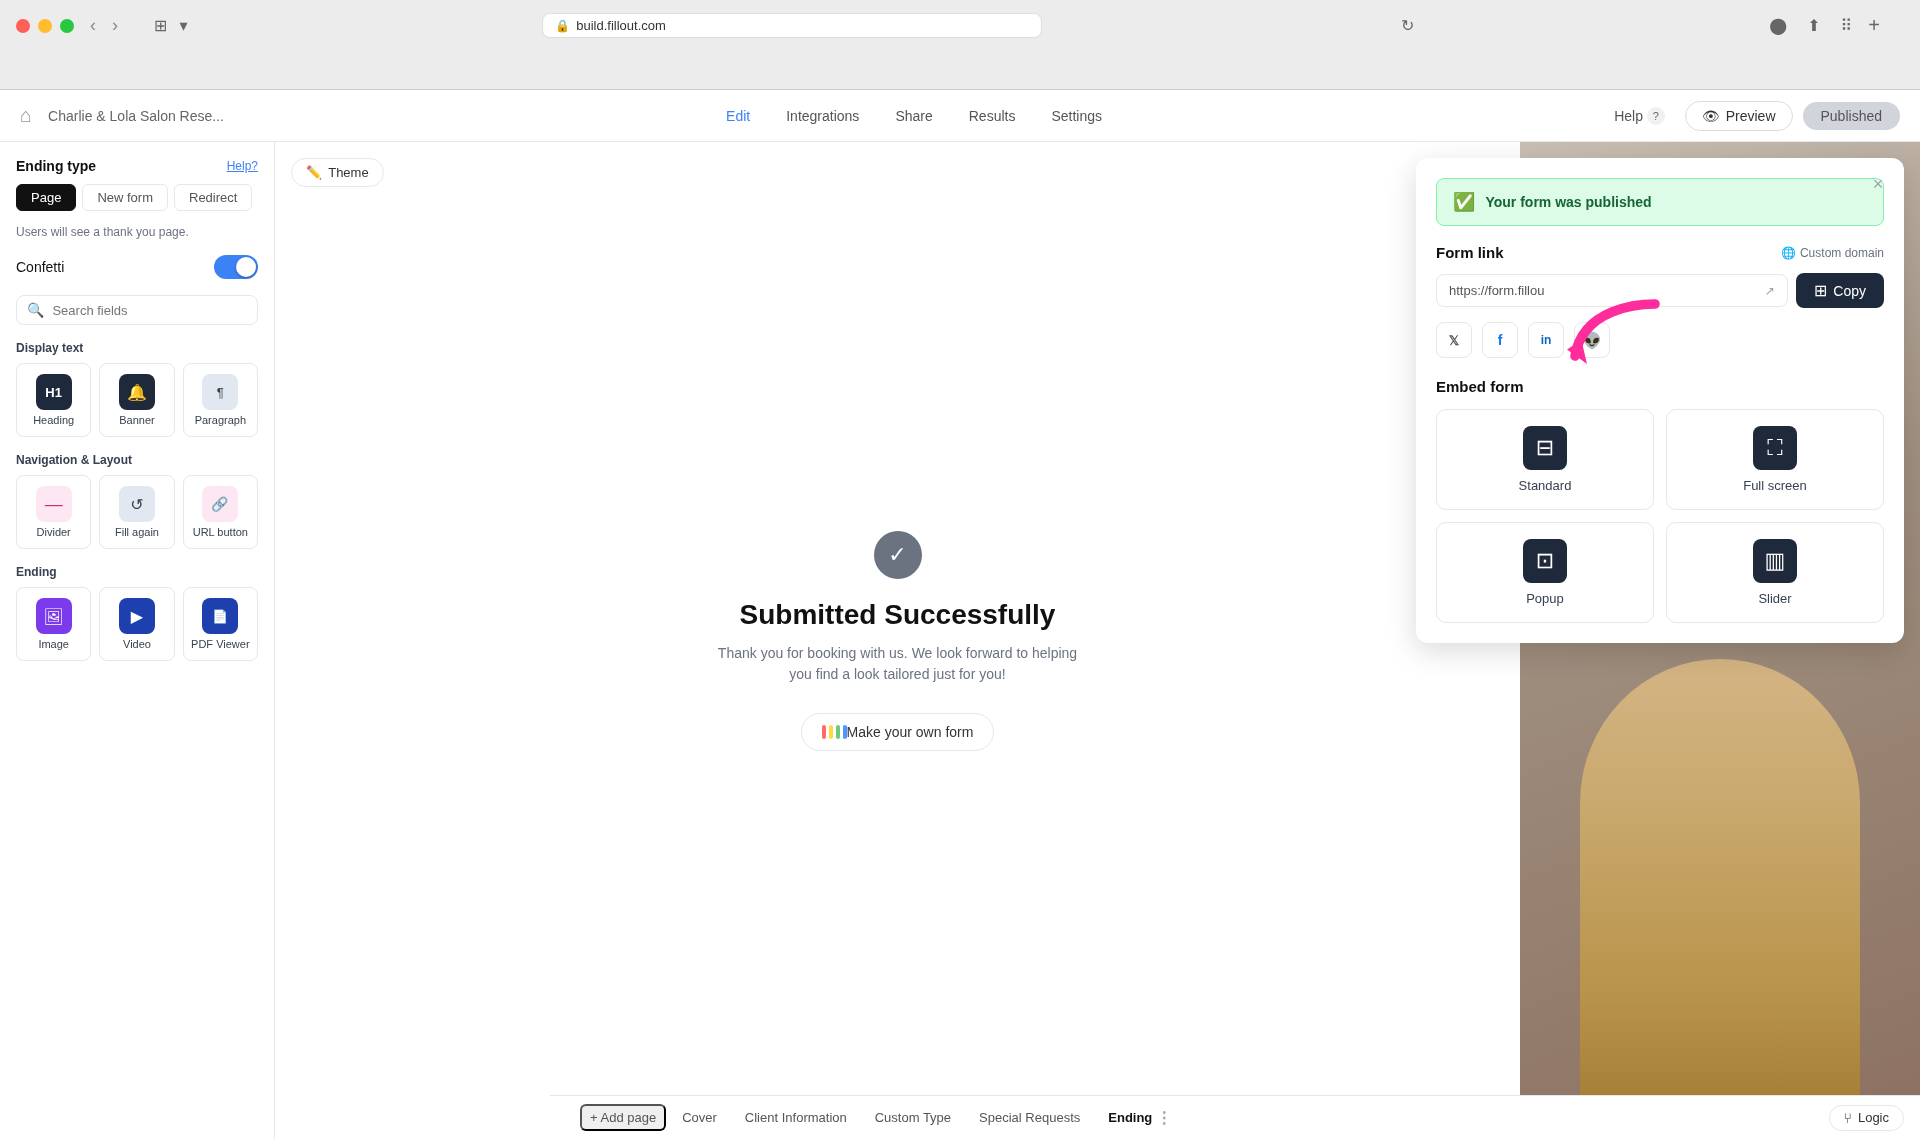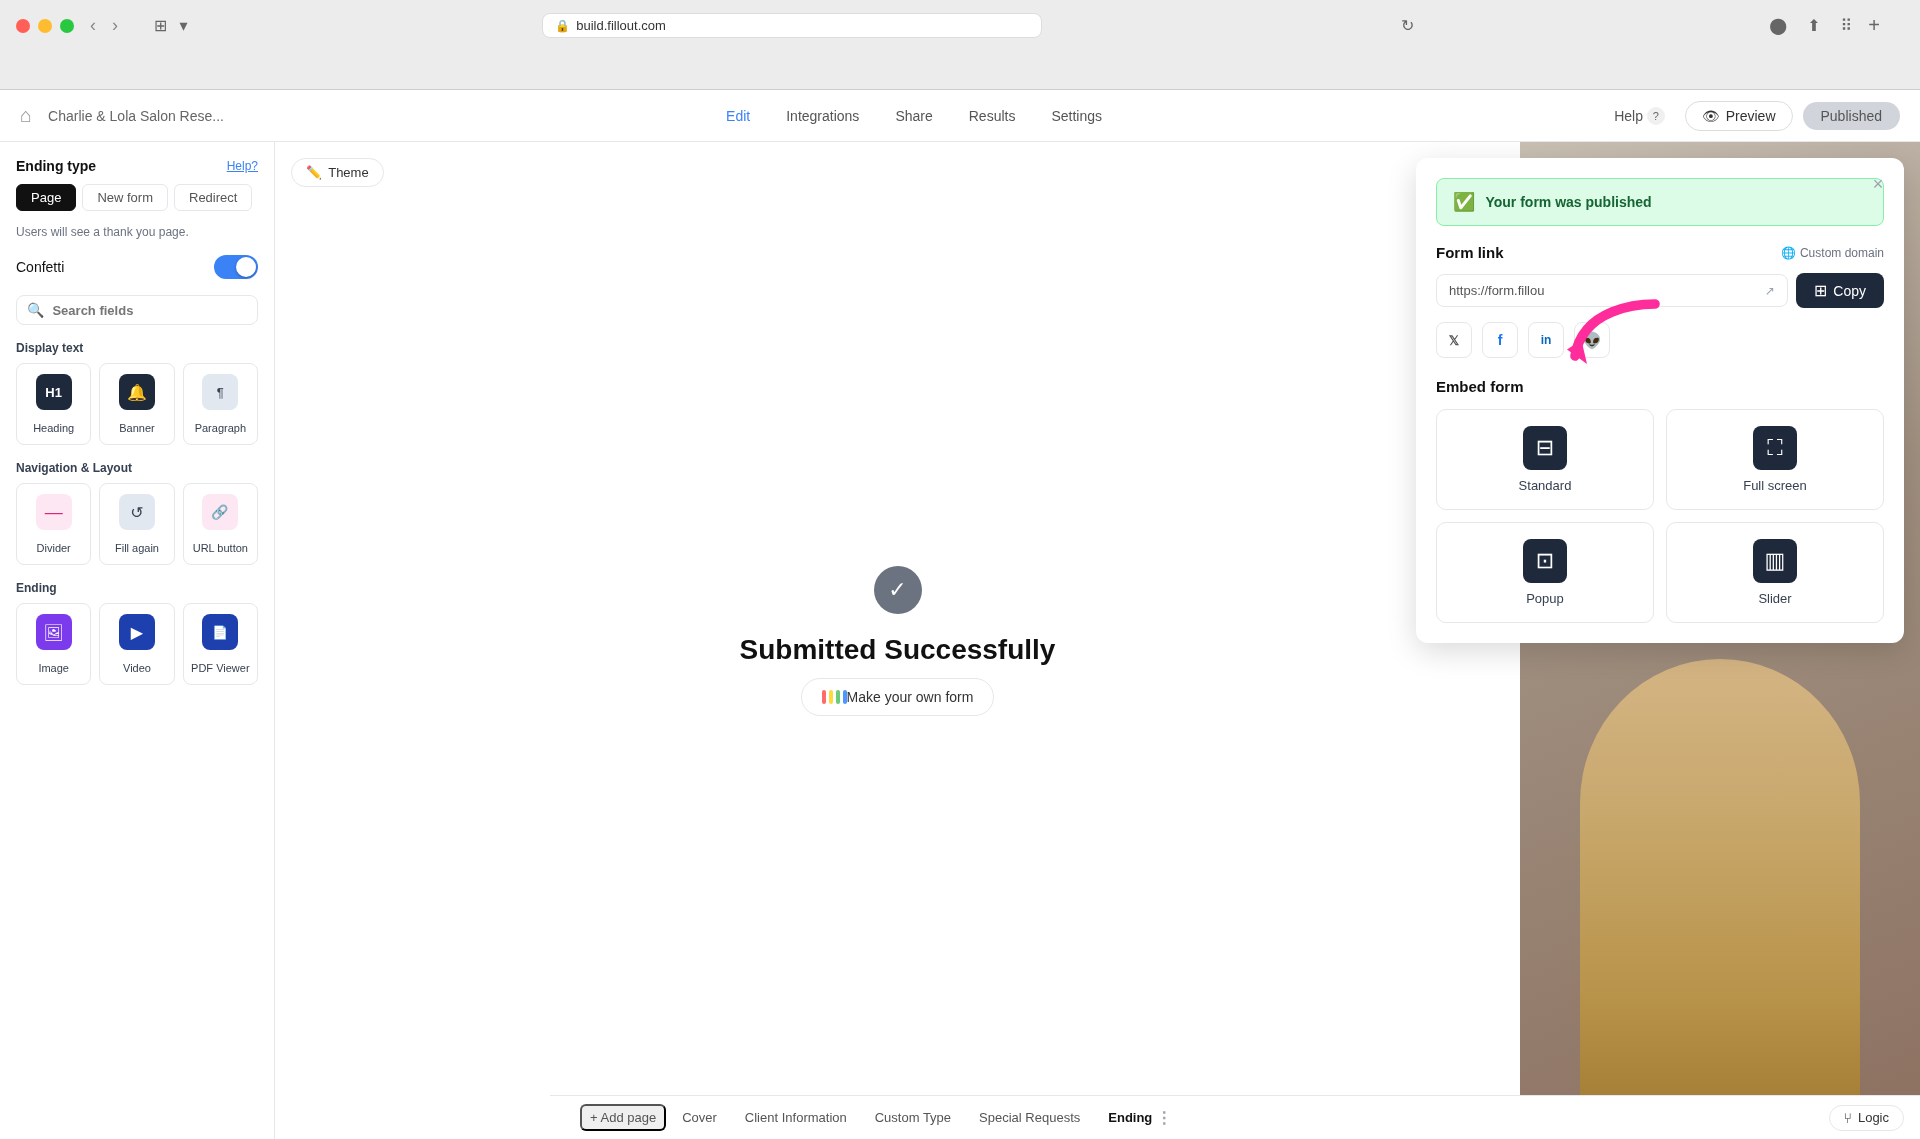--- a/index.html
+++ b/index.html
@@ -93,25 +93,25 @@
     .help-link { font-size: 12px; color: #3b82f6; cursor: pointer; text-decoration: underline; }
     .type-tabs { display: flex; gap: 6px; margin-bottom: 14px; }
     .type-tab { padding: 5px 14px; font-size: 13px; border-radius: 6px; cursor: pointer; border: 1px solid #e5e7eb; background: white; color: #555; }
     .type-tab.active { background: #111; color: white; border-color: #111; }
     .description-text { font-size: 12px; color: #6b7280; margin-bottom: 16px; }
     .confetti-row { display: flex; align-items: center; justify-content: space-between; margin-bottom: 16px; }
     .confetti-label { font-size: 14px; color: #111; }
     .toggle { width: 44px; height: 24px; border-radius: 12px; background: #3b82f6; position: relative; cursor: pointer; }
     .toggle-knob { width: 20px; height: 20px; background: white; border-radius: 50%; position: absolute; top: 2px; right: 2px; box-shadow: 0 1px 3px rgba(0,0,0,0.3); }
     .search-box { display: flex; align-items: center; gap: 8px; border: 1px solid #e5e7eb; border-radius: 8px; padding: 6px 10px; margin-bottom: 16px; background: white; }
-    .search-box input { border: none; outline: none; font-size: 13px; color: #555; width: 100%; background: transparent; font-weight: bold; }
+    .search-box input { border: none; outline: none; font-size: 13px; color: #555; width: 100%; background: transparent; }
     .search-icon { color: #9ca3af; font-size: 14px; }
 
     .field-grid { display: grid; grid-template-columns: repeat(3, 1fr); gap: 8px; margin-bottom: 8px; }
-    .field-item { display: flex; flex-direction: column; align-items: center; gap: 12px; padding: 10px 6px; border: 1px solid #e5e7eb; border-radius: 8px; cursor: pointer; }
+    .field-item { display: flex; flex-direction: column; align-items: center; gap: 4px; padding: 10px 6px; border: 1px solid #e5e7eb; border-radius: 8px; cursor: pointer; }
     .field-icon { width: 36px; height: 36px; background: #f3f4f6; border-radius: 8px; display: flex; align-items: center; justify-content: center; font-size: 16px; }
     .field-icon.dark { background: #1e293b; color: white; }
     .field-label { font-size: 11px; color: #374151; text-align: center; }
 
     
     .main-canvas {
       flex: 1;
       background: #f3f3f3;
       position: relative;
       overflow: hidden;
@@ -529,20 +529,21 @@
       <button class="theme-btn">
         <span>✏️</span>
         <span>Theme</span>
       </button>
     </div>
 
     <div class="form-preview-container">
       <div class="form-preview-white">
         <div class="check-circle">✓</div>
         <div class="submitted-title">Submitted Successfully</div>
+        <div class="submitted-desc">Thank you for booking with us. We look forward to helping you find a look tailored just for you!</div>
         <button class="make-form-btn">
           <div class="fillout-logo">
             <div class="fillout-bar" style="background:#ff6b6b;"></div>
             <div class="fillout-bar" style="background:#ffd93d;"></div>
             <div class="fillout-bar" style="background:#6bcb77;"></div>
             <div class="fillout-bar" style="background:#4d96ff;"></div>
           </div>
           <span>Make your own form</span>
         </button>
       </div>

